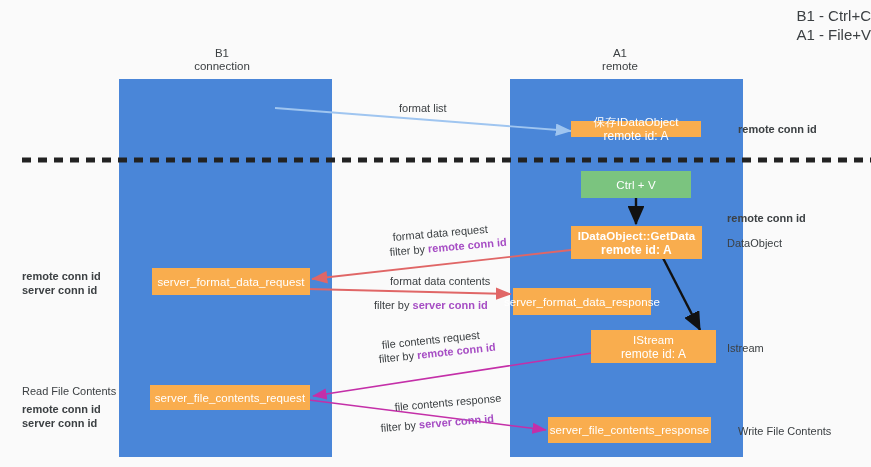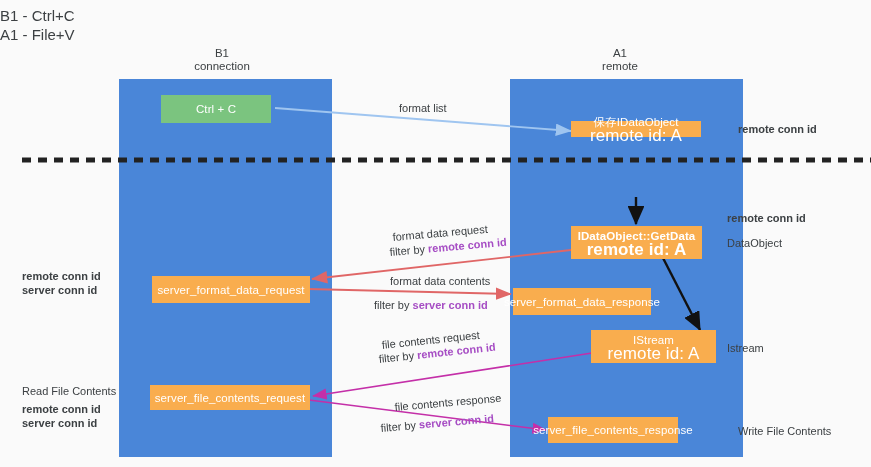--- a/index.html
+++ b/index.html
@@ -10,21 +10,21 @@
     position:relative;
     overflow:hidden;
     color:#3c4043;
   }
   .canvas{position:absolute;inset:0;}
   .abs{position:absolute;}
 
   
   .title{
     left:0;right:0;top:6px;
-    text-align:left;
+    text-align:right;
     font-size:15px;
     line-height:19px;
     color:#3c4043;
   }
 
   
   .colhead{
     font-size:11.5px;
     line-height:13px;
     text-align:center;
@@ -44,21 +44,21 @@
     align-items:center;
     justify-content:center;
     color:#ffffff;
     font-size:11.5px;
     line-height:14px;
     text-align:center;
     letter-spacing:.1px;
   }
   .box.green{background:#7bc47f;}
   .box.orange{background:#f9ad4e;}
-  .box .l2{font-size:17px;}
+  .box .l2{font-size:12px;}
 
   
   .elabel{
     font-size:11px;
     line-height:14px;
     color:#3c4043;
     white-space:nowrap;
   }
   .elabel.rot{transform-origin:left top;}
   .purple{color:#a64dc4;font-weight:bold;}
@@ -117,53 +117,53 @@
 
     <line x1="308" y1="289" x2="511" y2="294" stroke="#e06666" stroke-width="1.8" marker-end="url(#ah-red)"></line>
 
     <line x1="663" y1="258" x2="700" y2="330" stroke="#111111" stroke-width="2.4" marker-end="url(#ah-blk)"></line>
 
     <line x1="592" y1="353" x2="313" y2="396" stroke="#c42fa8" stroke-width="1.6" marker-end="url(#ah-mag)"></line>
 
     <line x1="309" y1="400" x2="546" y2="430" stroke="#c42fa8" stroke-width="1.6" marker-end="url(#ah-mag)"></line>
   </svg>
 
-  <div class="abs box green" style="left:161px;top:95px;width:110px;height:28px;">
-    <span>Ctrl + C</span>
-  </div>
 
   <div class="abs box orange" style="left:571px;top:121px;width:130px;height:16px;">
     <span>保存IDataObject</span>
     <span class="l2">remote id: A</span>
   </div>
 
+  <div class="abs box green" style="left:581px;top:171px;width:110px;height:27px;">
+    <span>Ctrl + V</span>
+  </div>
 
   <div class="abs box orange" style="left:571px;top:226px;width:131px;height:33px;font-weight:bold;">
     <span>IDataObject::GetData</span>
     <span class="l2">remote id: A</span>
   </div>
 
-  <div class="abs box orange" style="left:152px;top:276px;width:158px;height:27px;">
+  <div class="abs box orange" style="left:152px;top:268px;width:158px;height:27px;">
     <span>server_format_data_request</span>
   </div>
 
   <div class="abs box orange" style="left:513px;top:288px;width:138px;height:27px;">
     <span>server_format_data_response</span>
   </div>
 
   <div class="abs box orange" style="left:591px;top:330px;width:125px;height:33px;">
     <span>IStream</span>
     <span class="l2">remote id: A</span>
   </div>
 
   <div class="abs box orange" style="left:150px;top:385px;width:160px;height:25px;">
     <span>server_file_contents_request</span>
   </div>
 
-  <div class="abs box orange" style="left:548px;top:417px;width:130px;height:26px;">
+  <div class="abs box orange" style="left:548px;top:417px;width:163px;height:26px;">
     <span>server_file_contents_response</span>
   </div>
 
   <div class="abs elabel" style="left:399px;top:101px;">format list</div>
 
   <div class="abs elabel rot" style="left:392px;top:230px;transform:rotate(-5deg);">
     <div>format data request</div>
   </div>
   <div class="abs elabel rot" style="left:389px;top:245px;transform:rotate(-5deg);">
     <span>filter by </span><span class="purple">remote conn id</span>

